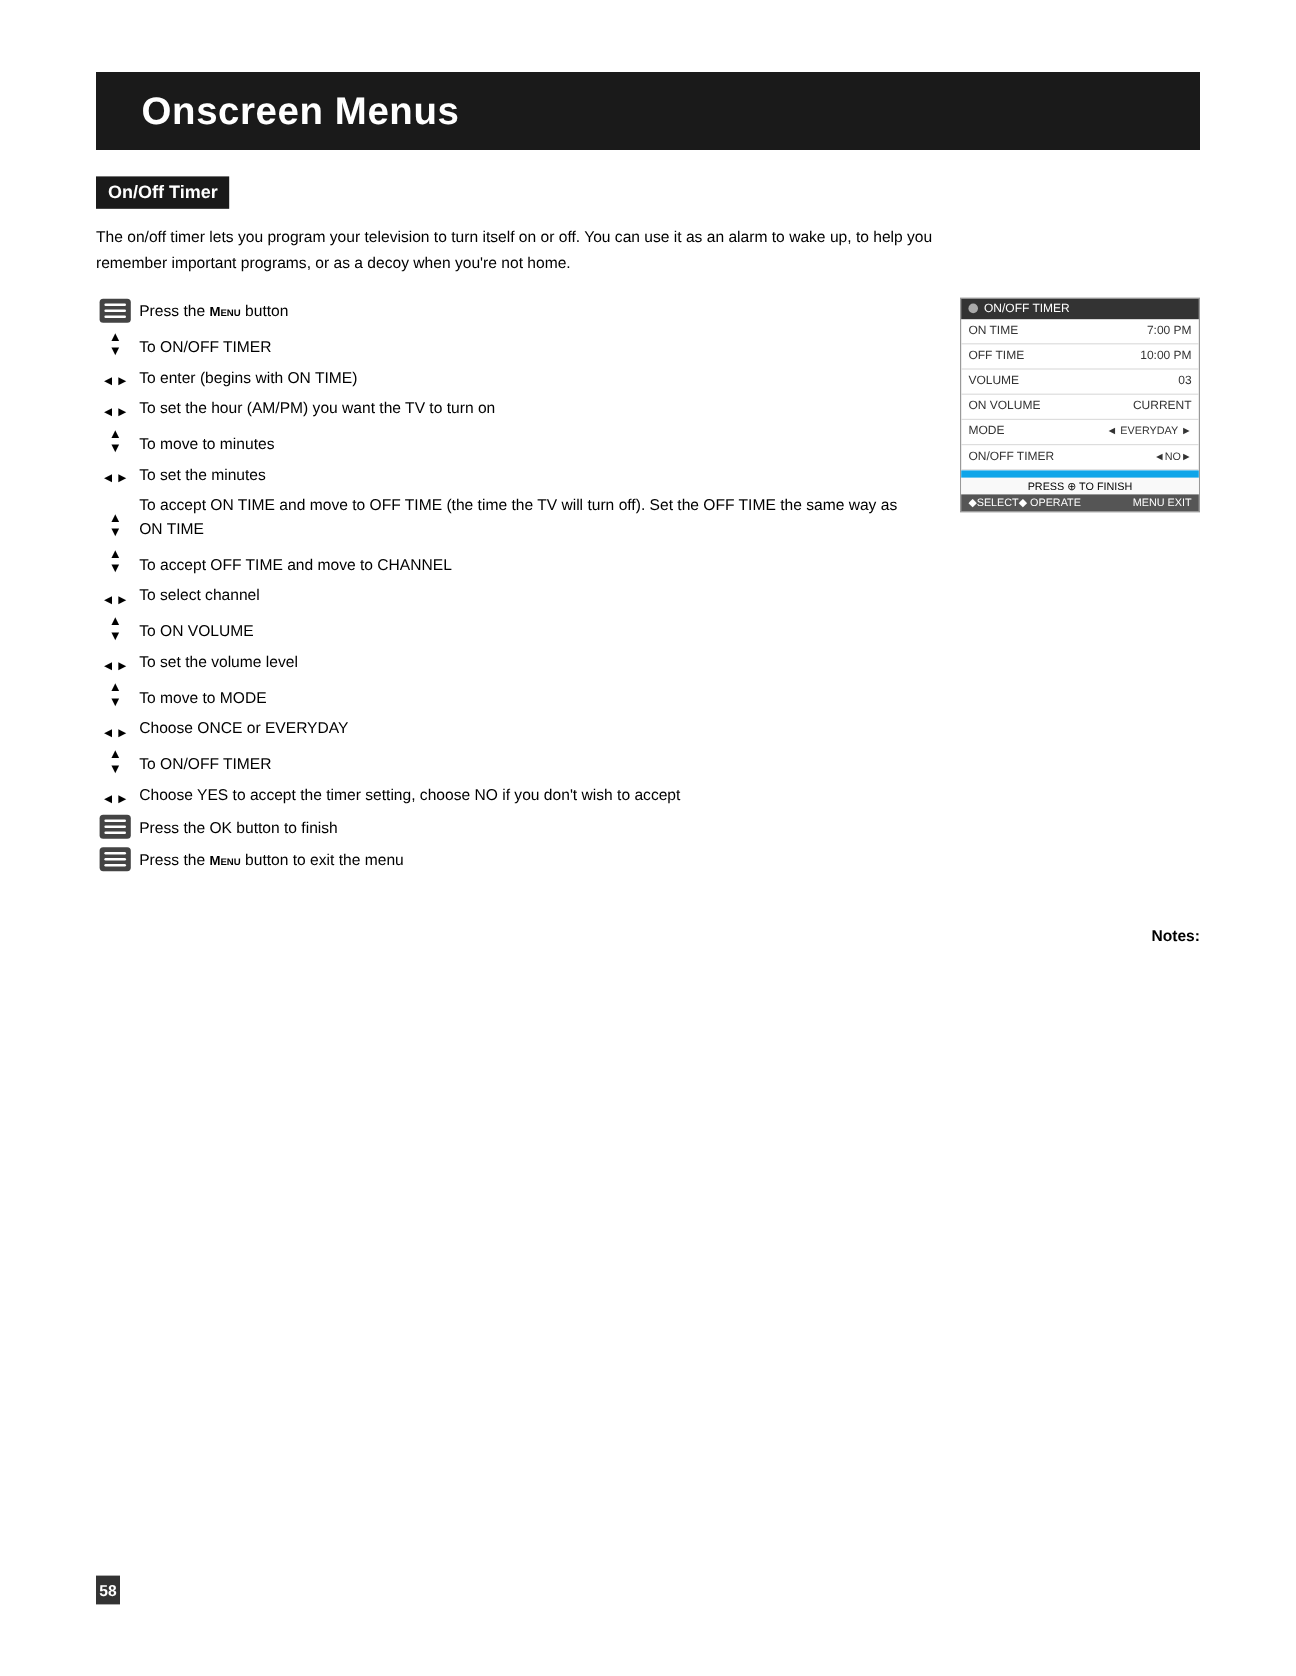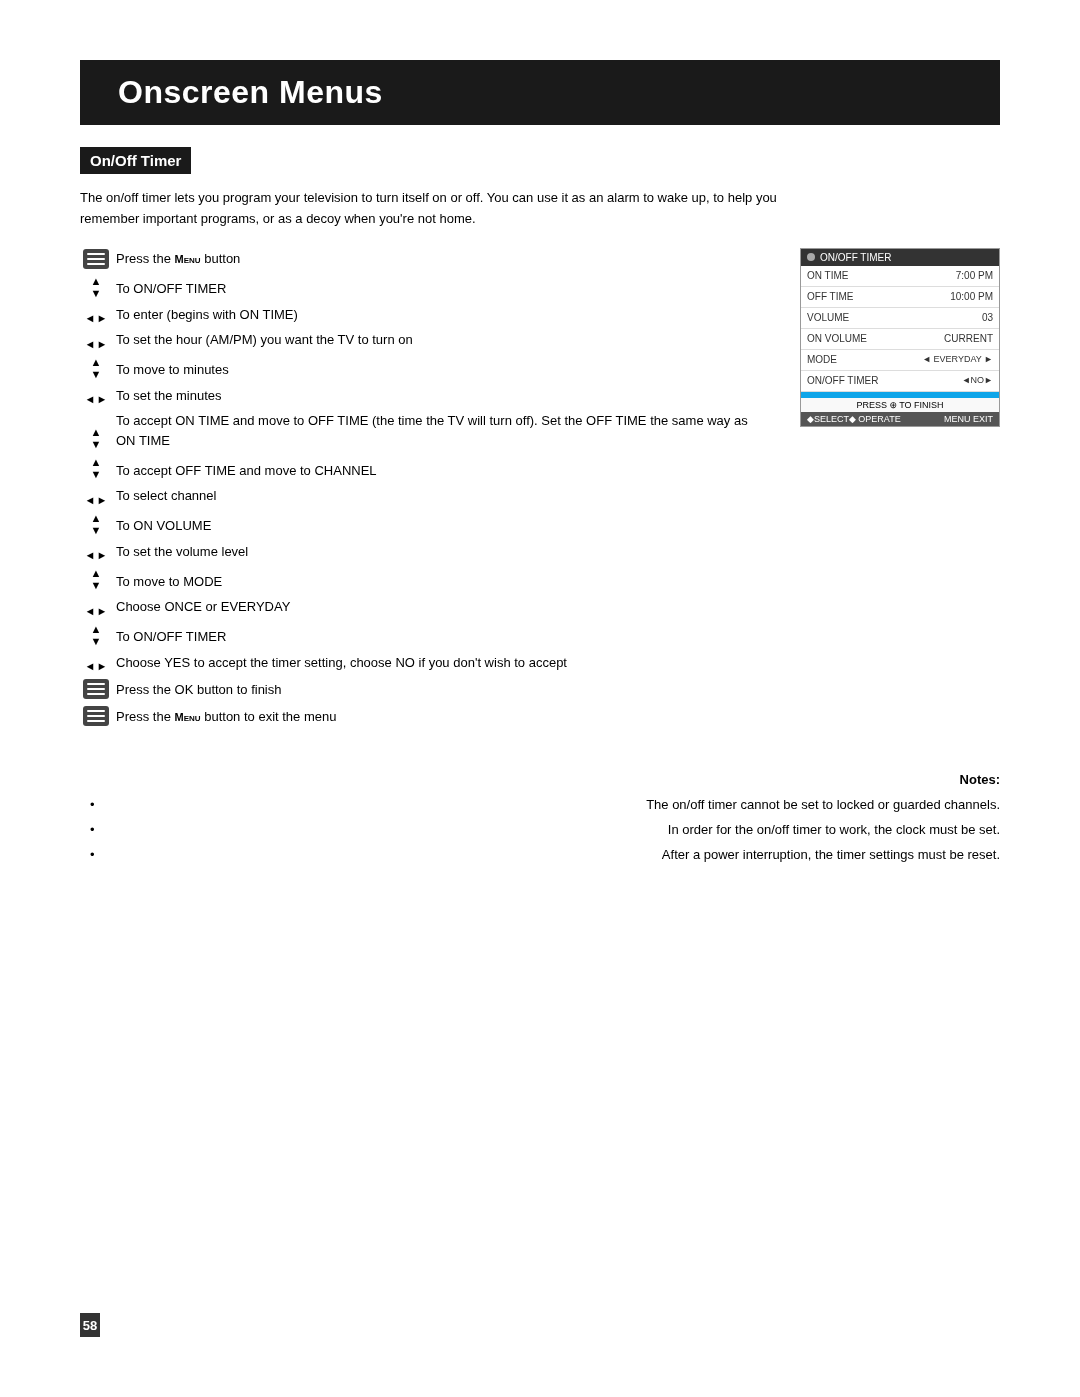--- a/index.html
+++ b/index.html
@@ -464,24 +464,19 @@
       <span>◆SELECT◆ OPERATE</span>
       <span>MENU EXIT</span>
     </div>
   </div>
 
 </div>
 
 
 <div class="notes-section">
   <div class="notes-title">Notes:</div>
-  <ul class="notes-list">
-    <li>The on/off timer cannot be set to locked or guarded channels.</li>
-    <li>In order for the on/off timer to work, the clock must be set.</li>
-    <li>After a power interruption, the timer settings must be reset.</li>
-  </ul>
 </div>
 
 
 <div class="page-number">58</div>
 
 
 
 
 </body></html>

